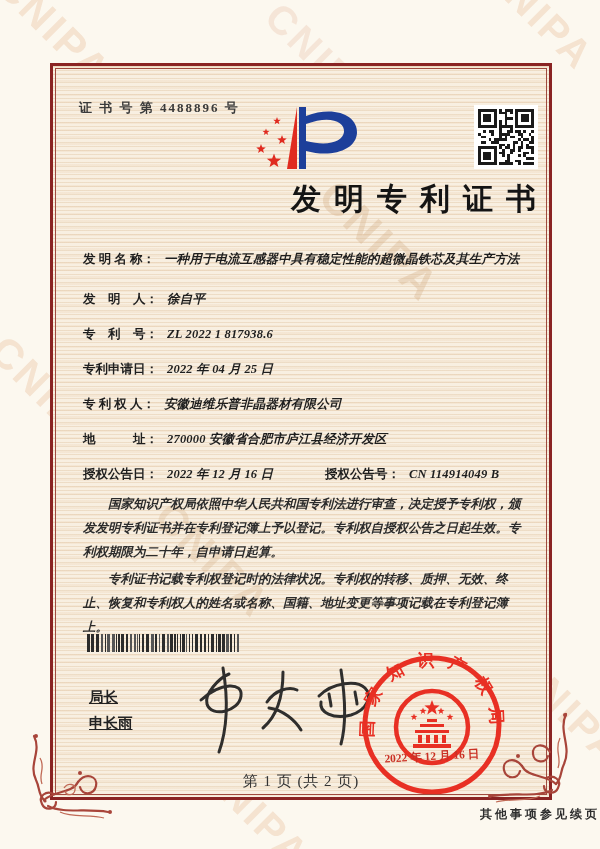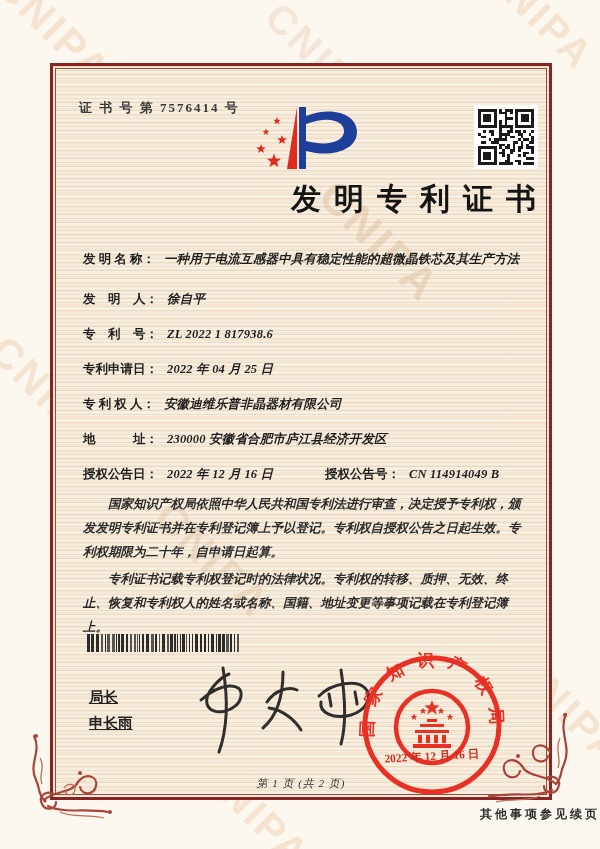--- a/index.html
+++ b/index.html
@@ -63,21 +63,21 @@
     color:#2b2b2b; font-weight:700;
   }
   .paras p{ margin:0 0 3px 0; text-indent:2em; }
   .barcode{ position:absolute; left:34px; top:568px; width:156px; height:18px; }
   .officer{ position:absolute; left:36px; top:618px; font-size:14.5px; font-weight:700; color:#222; line-height:26px;text-decoration:underline; }
   .sig{ position:absolute; left:118px; top:596px; width:210px; height:100px; }
   .seal{ position:absolute; left:304px; top:584px; width:150px; height:150px; opacity:0.96; }
   .seal text{ font-family:"Liberation Serif","DejaVu Serif",serif; }
   .page-info{
     position:absolute; left:0; right:0; bottom:6px; text-align:center;
-    font-size:11px; color:#333; letter-spacing:1px;font-style:italic;
+    font-size:15px; color:#333; letter-spacing:1px;
   }
   .flourish{ position:absolute; width:100px; height:100px; z-index:6; }
   .fl-left{ left:20px; top:728px; }
   .fl-right{ left:480px; top:712px; transform:scaleX(-1); }
   .note{
     position:absolute; left:0; right:0; top:806px; text-align:right;
     font-size:12px; letter-spacing:3px; color:#2e2e2e; font-weight:600;
   }
 </style>
 </head>
@@ -91,21 +91,21 @@
   <span class="wm" style="left:-24px; top:370px; font-size:42px;">CNIPA</span>
   <span class="wm" style="left:500px; top:688px; font-size:40px;">CNIPA</span>
   <span class="wm" style="left:186px; top:790px; font-size:40px;">CNIPA</span>
 
   <div class="cert">
     <span class="wm" style="left:252px; top:150px; font-size:44px; color:rgba(213,176,136,0.35);">CNIPA</span>
     <span class="wm" style="left:88px; top:470px; font-size:42px; color:rgba(213,176,136,0.30);">CNIPA</span>
     <div class="cert-line"></div>
 
     <div class="cert-content">
-      <div class="cert-no">证 书 号 第 7576414 号</div>
+      <div class="cert-no">证 书 号 第 4488896 号</div>
 
       <svg class="logo" viewBox="0 0 140 74">
         <g id="logo-stars" fill="#e02b20">
             <polygon points="46.00,14.00 46.99,16.64 49.80,16.76 47.60,18.52 48.35,21.24 46.00,19.68 43.65,21.24 44.40,18.52 42.20,16.76 45.01,16.64"></polygon>
             <polygon points="35.00,25.40 35.89,27.78 38.42,27.89 36.44,29.47 37.12,31.91 35.00,30.51 32.88,31.91 33.56,29.47 31.58,27.89 34.11,27.78"></polygon>
             <polygon points="51.00,32.00 52.23,35.30 55.76,35.45 53.00,37.65 53.94,41.05 51.00,39.10 48.06,41.05 49.00,37.65 46.24,35.45 49.77,35.30"></polygon>
             <polygon points="30.00,41.00 31.23,44.30 34.76,44.45 32.00,46.65 32.94,50.05 30.00,48.10 27.06,50.05 28.00,46.65 25.24,44.45 28.77,44.30"></polygon>
             <polygon points="43.00,50.50 44.85,55.45 50.13,55.68 46.00,58.97 47.41,64.07 43.00,61.15 38.59,64.07 40.00,58.97 35.87,55.68 41.15,55.45"></polygon>
           </g>
         <polygon points="66,4 56,66 66,66" fill="#e02b20"></polygon>
@@ -269,21 +269,21 @@
         <div class="frow">
           <span class="flabel">专利申请日：</span>
           <span class="fvalue">2022 年 04 月 25 日</span>
         </div>
         <div class="frow">
           <span class="flabel">专 利 权 人：</span>
           <span class="fvalue">安徽迪维乐普非晶器材有限公司</span>
         </div>
         <div class="frow">
           <span class="flabel">地　　　址：</span>
-          <span class="fvalue">230000  安徽省合肥市庐江县经济开发区</span>
+          <span class="fvalue">270000  安徽省合肥市庐江县经济开发区</span>
         </div>
         <div class="frow">
           <span class="flabel">授权公告日：</span>
           <span class="fvalue fixed">2022 年 12 月 16 日</span>
           <span class="flabel">授权公告号：</span>
           <span class="fvalue">CN 114914049 B</span>
         </div>
       </div>
 
       <div class="paras">

